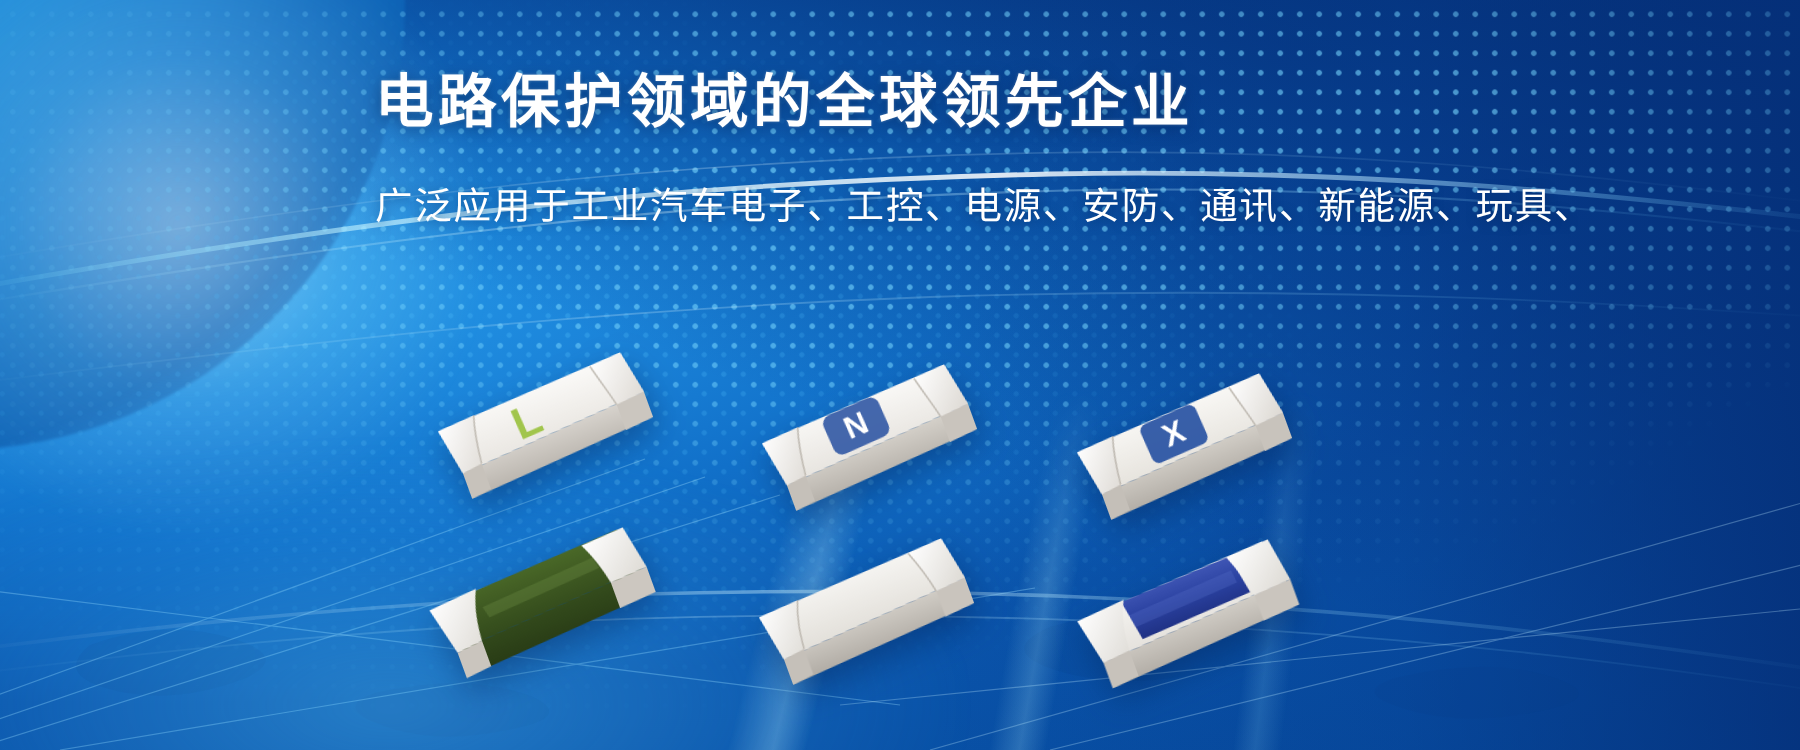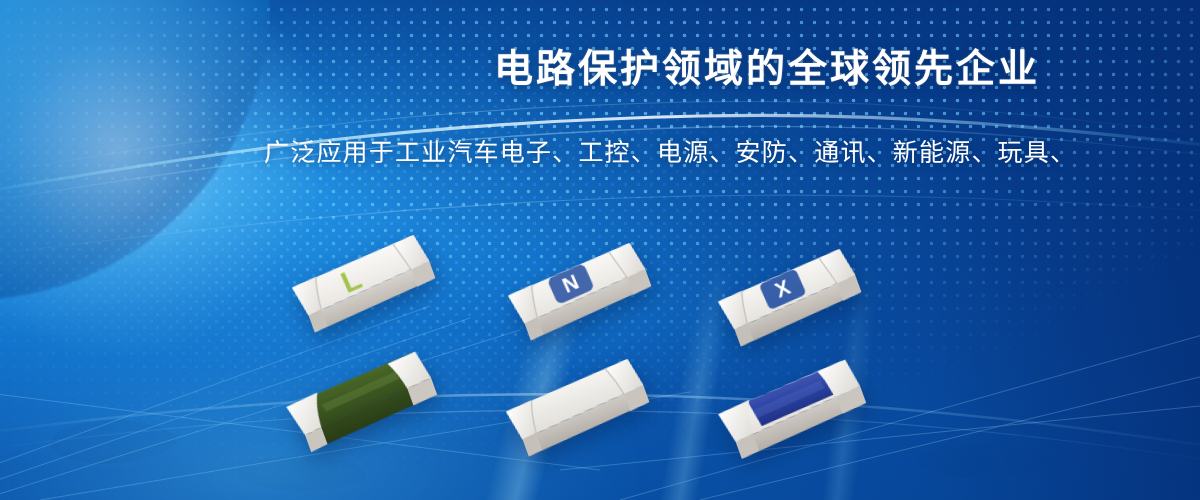--- a/index.html
+++ b/index.html
@@ -81,26 +81,26 @@
     -webkit-mask-image:linear-gradient(180deg, transparent 52%, #000 78%, #000 100%);
     mask-image:linear-gradient(180deg, transparent 52%, #000 78%, #000 100%);
   }
   .bottom-glow{
     position:absolute;left:-120px;bottom:-140px;width:760px;height:340px;
     background:radial-gradient(ellipse at 50% 50%, rgba(90,205,255,.35) 0%, rgba(60,175,245,.14) 45%, rgba(40,150,230,0) 72%);
     filter:blur(8px);
   }
 
   
-  .copy{position:absolute;left:250px;top:46px;width:790px;text-align:right;}
+  .copy{position:absolute;left:250px;top:46px;width:790px;}
   .headline{
     margin:0;color:#fff;font-size:39px;font-weight:bold;letter-spacing:3px;line-height:1.18;
     text-shadow:0 2px 10px rgba(2,35,85,.55), 0 0 2px rgba(255,255,255,.35);
   }
-  .sub{margin:14px;padding-top:20px;}
+  .sub{margin:0;padding-top:20px;}
   .sub-line{
     display:block;color:#fff;font-size:25px;font-weight:normal;letter-spacing:1.2px;line-height:52px;
     white-space:nowrap;text-shadow:0 1px 7px rgba(3,40,95,.55);
   }
 
   
   .fuses{position:absolute;left:262px;top:236px;width:640px;height:238px;}
   .cell{position:absolute;width:206px;height:116px;}
   .c0{left:2px;top:0;}   .c1{left:218px;top:8px;} .c2{left:428px;top:14px;}
   .c3{left:0px;top:118px;} .c4{left:216px;top:124px;} .c5{left:430px;top:126px;}

